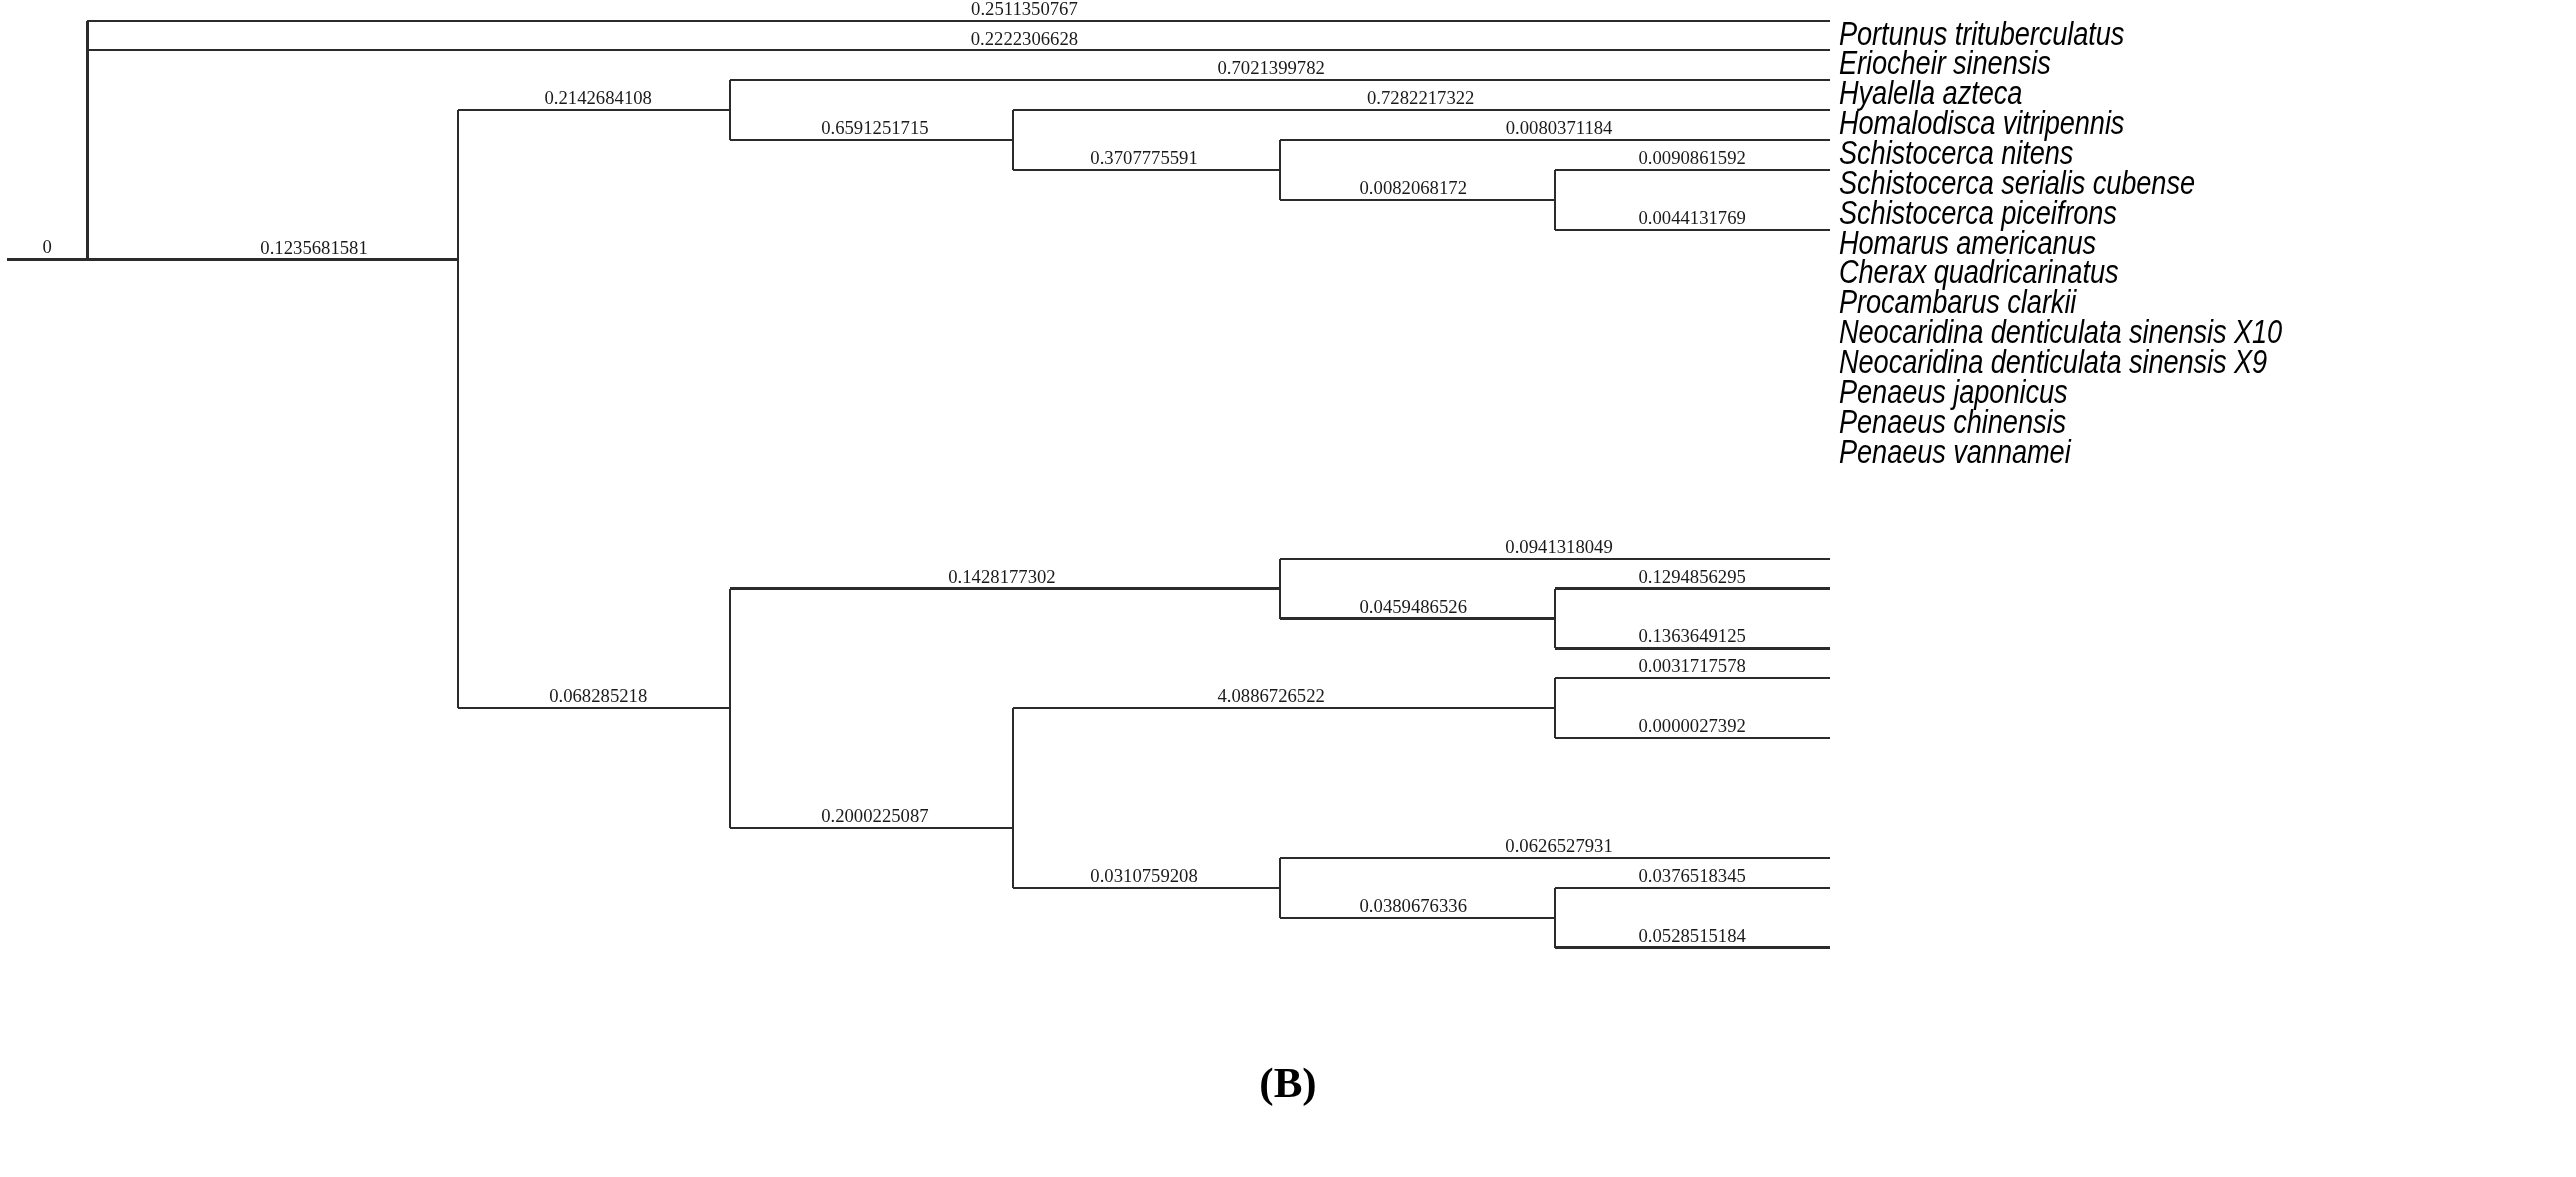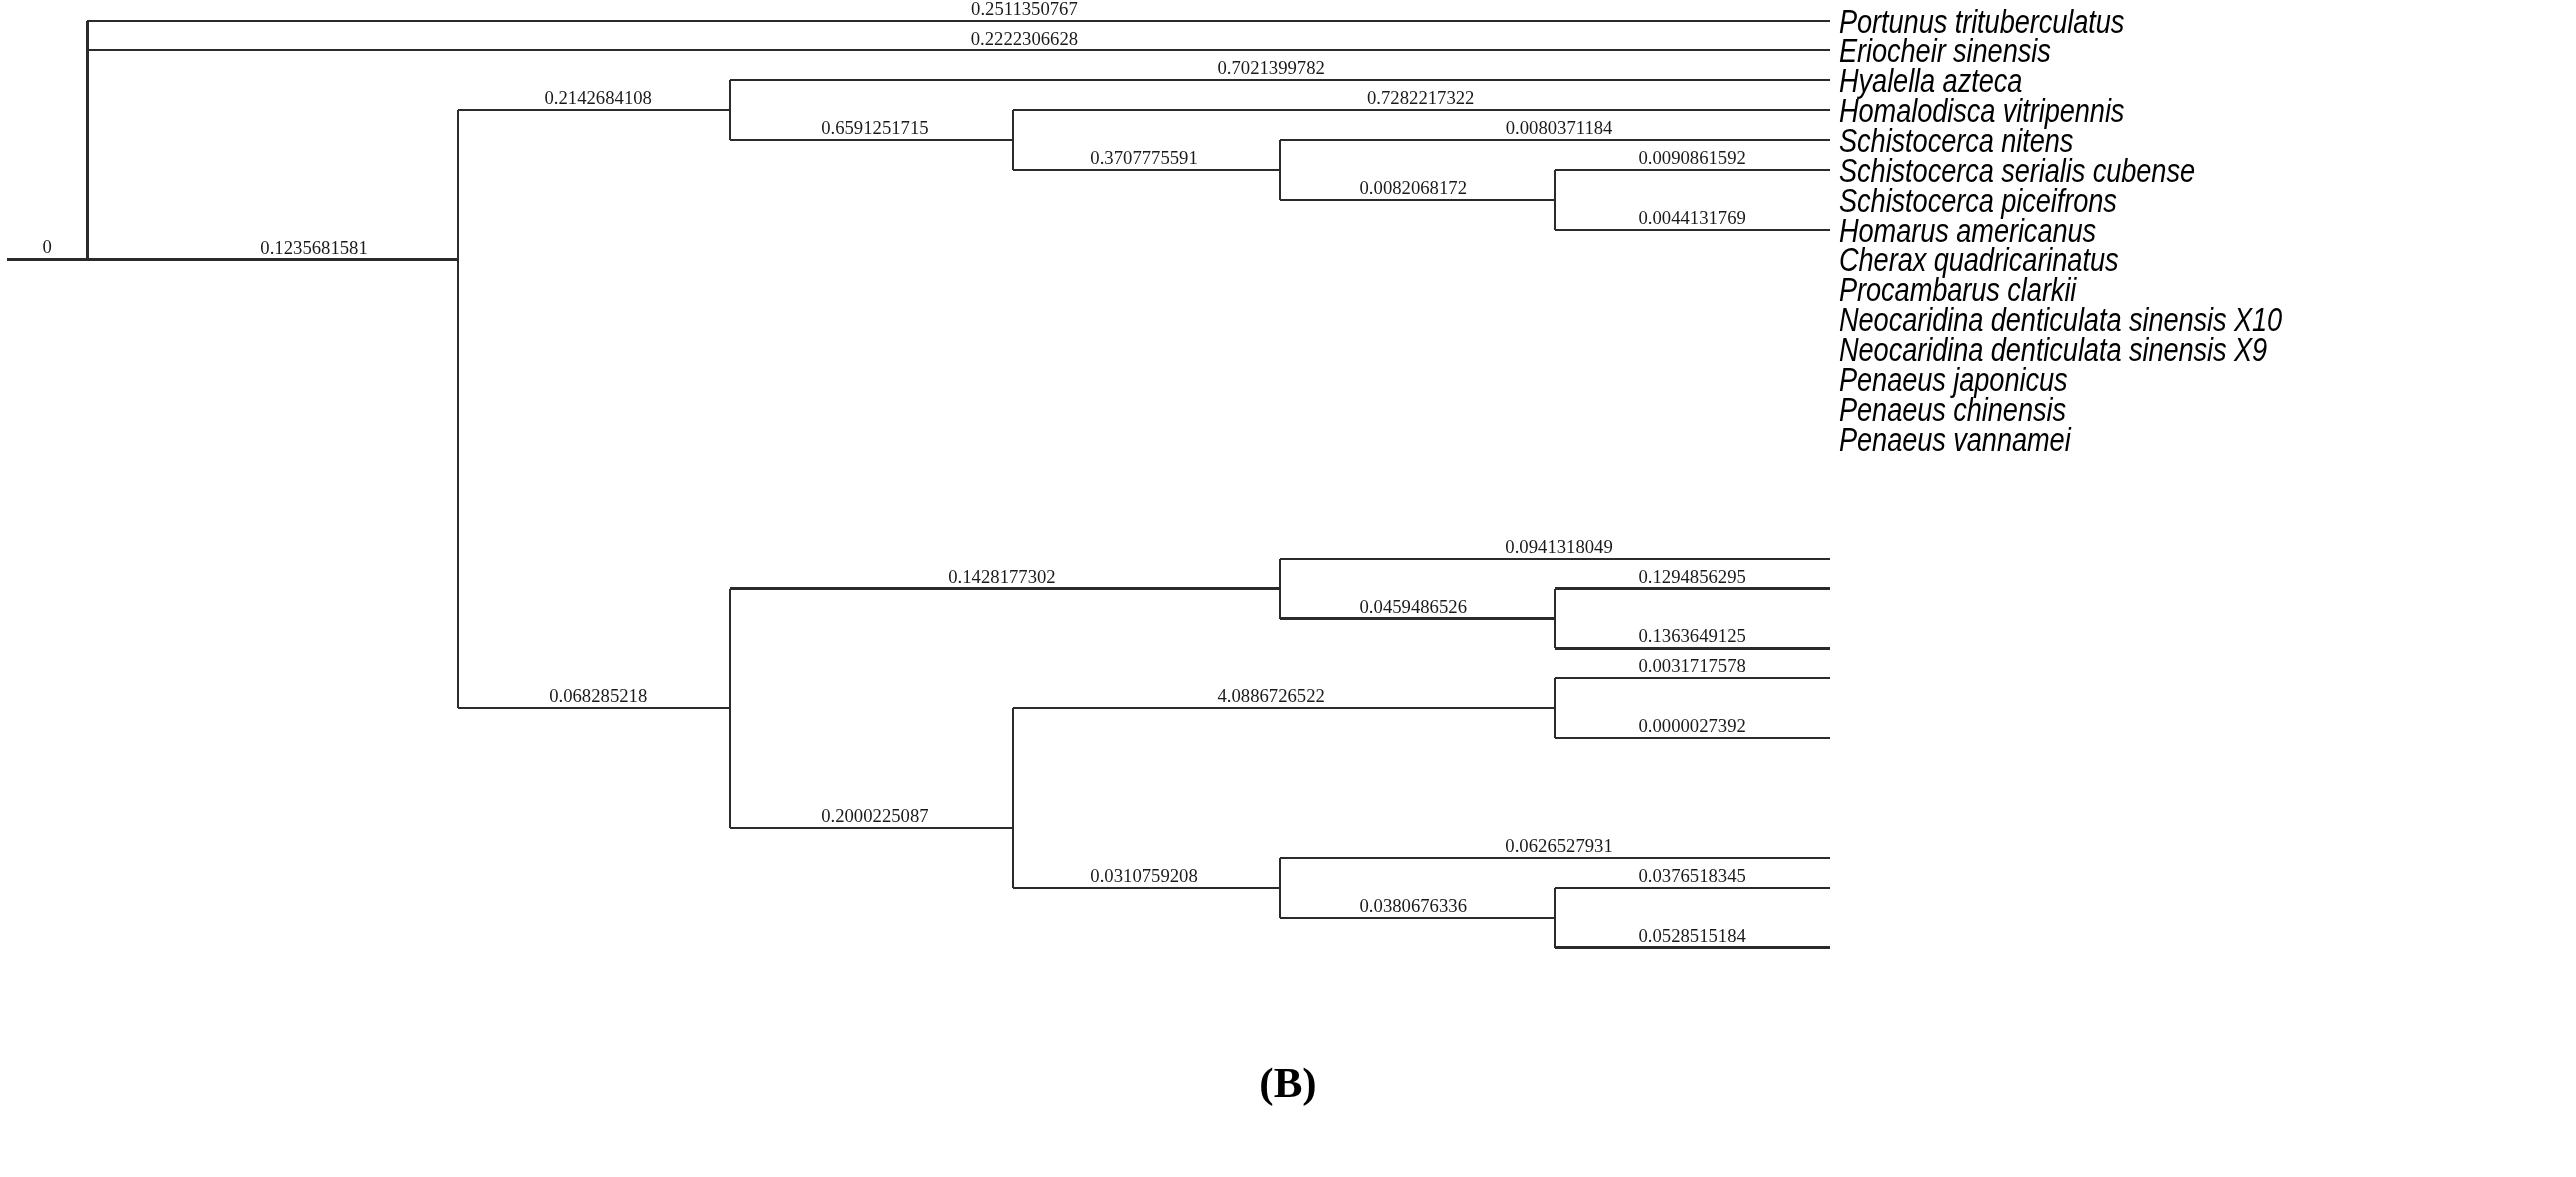--- a/index.html
+++ b/index.html
@@ -1,19 +1,19 @@
 <!DOCTYPE html>
 <html style="font-size:12px"><head>
 <meta charset="utf-8">
 <style>
   html,body{margin:0;padding:0;background:#fff;}
   body{width:2576px;height:1178px;font-family:"Liberation Sans",sans-serif;overflow:hidden;}
   #stage{position:relative;width:2576px;height:1178px;background:#ffffff;}
   svg#tree{position:absolute;left:0;top:0;width:2576px;height:1006px;}
-  .tip-labels{position:absolute;left:0;top:0;width:2576px;height:1006px;}
+  .tip-labels{position:absolute;left:0;top:12px;width:2576px;height:1006px;}
   .tip-label{
     position:absolute;
     font-family:"Liberation Sans",sans-serif;
     font-style:italic;
     font-size:34px;
     line-height:34px;
     color:#000;
     white-space:nowrap;
     transform:translateY(-50%) scaleX(0.80);
     transform-origin:left center;

